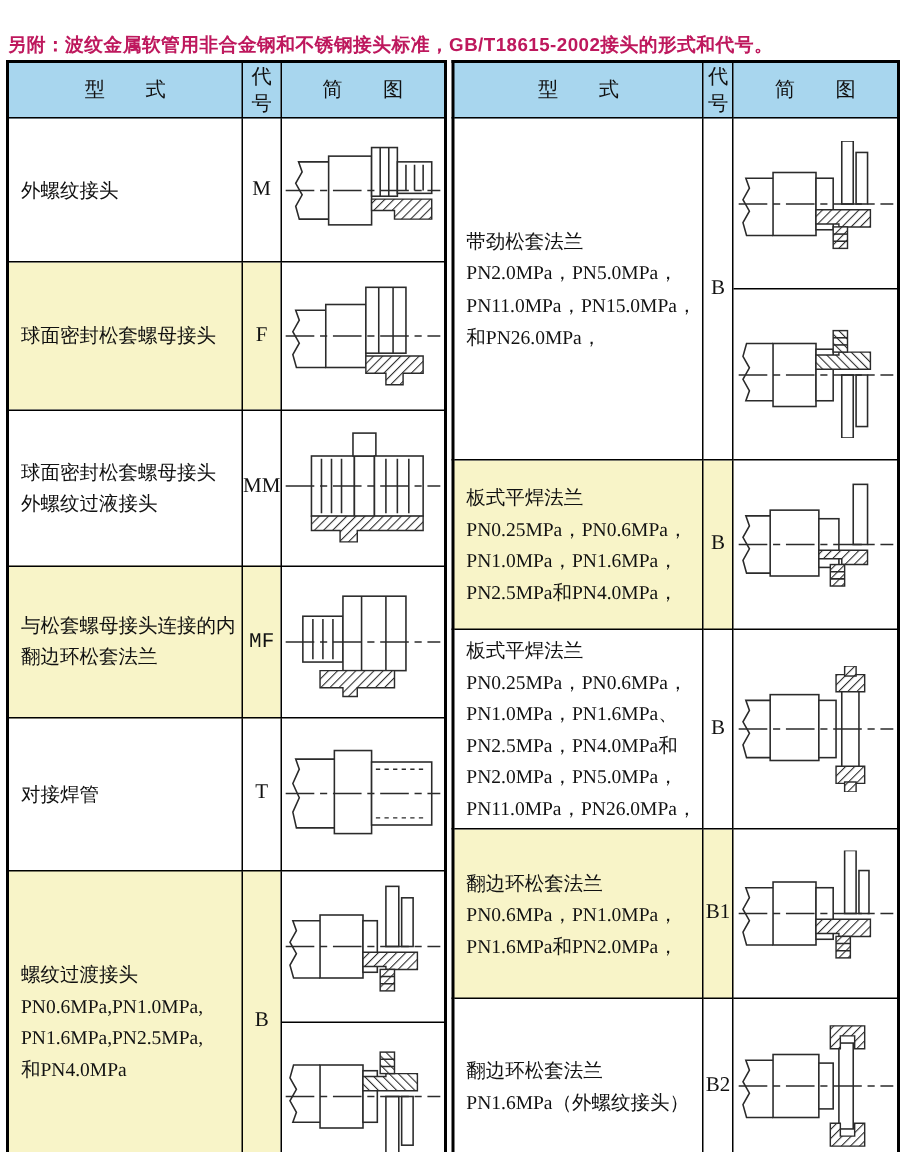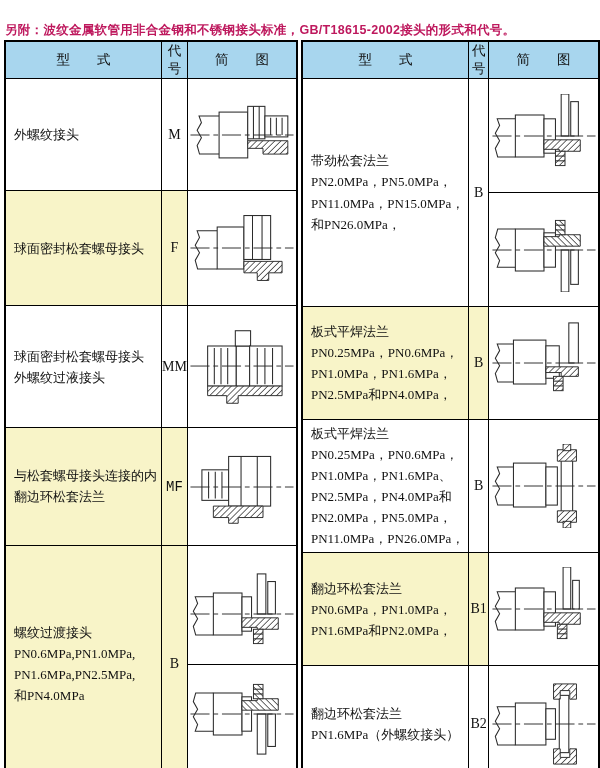--- a/index.html
+++ b/index.html
@@ -155,20 +155,44 @@
                 <line x1="35" y1="28" x2="35" y2="56" stroke="#2b2b2b" stroke-width="1.1" fill="none"></line>
                 <rect x="42" y="12" width="44" height="52" stroke="#2b2b2b" stroke-width="1.1" fill="#ffffff"></rect>
                 <line x1="55" y1="12" x2="55" y2="64" stroke="#2b2b2b" stroke-width="1.1" fill="none"></line>
                 <line x1="72" y1="12" x2="72" y2="64" stroke="#2b2b2b" stroke-width="1.1" fill="none"></line>
                 <path d="M26 64 h52 v12 h-26 v6 h-10 v-6 h-16 z" fill="url(#h4)" stroke="#2b2b2b" stroke-width="1"></path>
                 <line x1="2" y1="44" x2="110" y2="44" stroke="#2b2b2b" stroke-width="1" stroke-dasharray="20 4 5 4"></line>
               </svg>
             </div>
           </td>
         </tr>
+        <tr style="height: 99px;">
+          <td class="type-cell">
+            <div>对接焊管</div>
+          </td>
+          <td class="code-cell">T</td>
+          <td class="diagram-cell">
+            <div class="dsub" style="height: 99px;">
+              <svg width="108" height="84" viewBox="0 0 112 88" xmlns="http://www.w3.org/2000/svg">
+                <defs>
+                  <pattern id="h5" width="4.5" height="4.5" patternUnits="userSpaceOnUse" patternTransform="rotate(45)">
+                    <rect width="4.5" height="4.5" fill="#fff"></rect>
+                    <line x1="0" y1="0" x2="0" y2="4.5" stroke="#2b2b2b" stroke-width="1.5"></line>
+                  </pattern>
+                </defs>
+                <path d="M36 20 H9 l2.5 7 -4.5 10 4.5 10 -4.5 10 2.5 11 H36" stroke="#2b2b2b" stroke-width="1.1" fill="none"></path>
+                <rect x="36" y="14" width="26" height="58" stroke="#2b2b2b" stroke-width="1.1" fill="#ffffff"></rect>
+                <rect x="62" y="22" width="42" height="44" stroke="#2b2b2b" stroke-width="1.1" fill="#ffffff"></rect>
+                <line x1="65" y1="27" x2="101" y2="27" stroke="#2b2b2b" stroke-width="1" stroke-dasharray="3 3"></line>
+                <line x1="65" y1="61" x2="101" y2="61" stroke="#2b2b2b" stroke-width="1" stroke-dasharray="3 3"></line>
+                <line x1="2" y1="44" x2="110" y2="44" stroke="#2b2b2b" stroke-width="1" stroke-dasharray="20 4 5 4"></line>
+              </svg>
+            </div>
+          </td>
+        </tr>
         <tr style="height: 199px;">
           <td class="type-cell hl">
             <div>螺纹过渡接头</div>
             <div>PN0.6MPa,PN1.0MPa,</div>
             <div>PN1.6MPa,PN2.5MPa,</div>
             <div>和PN4.0MPa</div>
           </td>
           <td class="code-cell hl">B</td>
           <td class="diagram-cell">
             <div class="dsub" style="height: 99px;">

